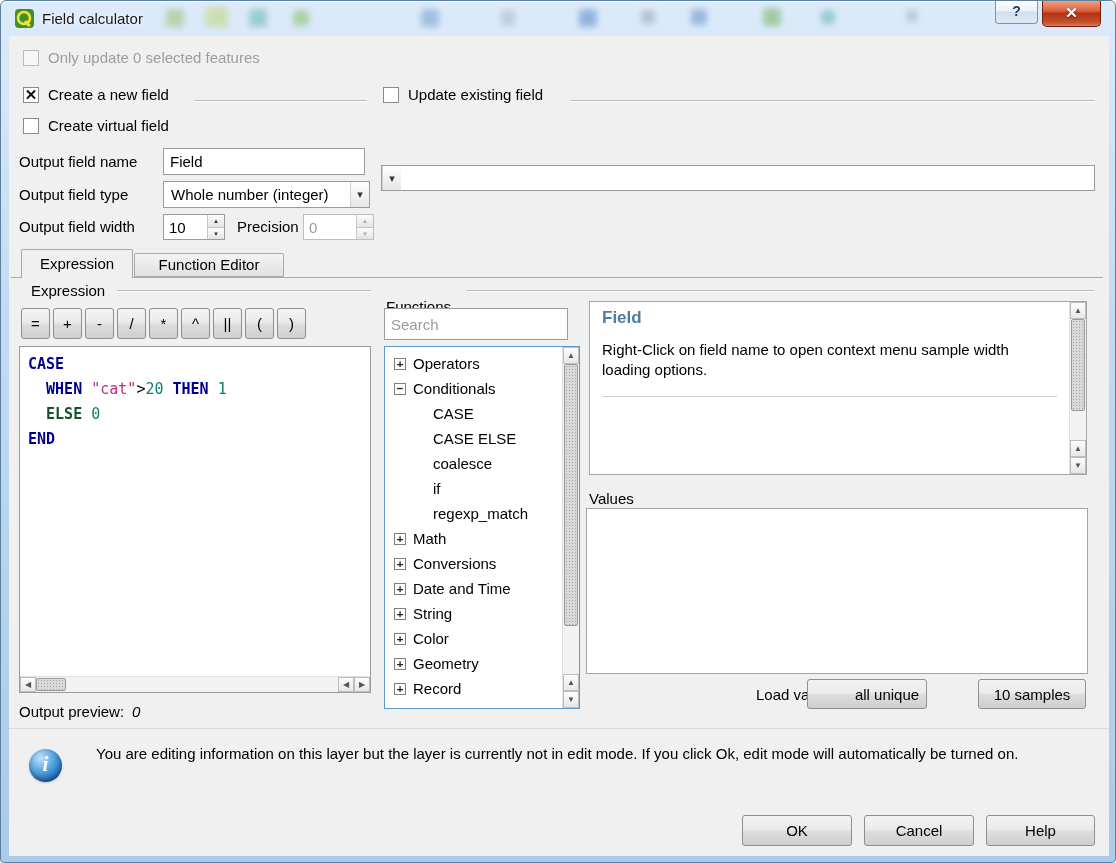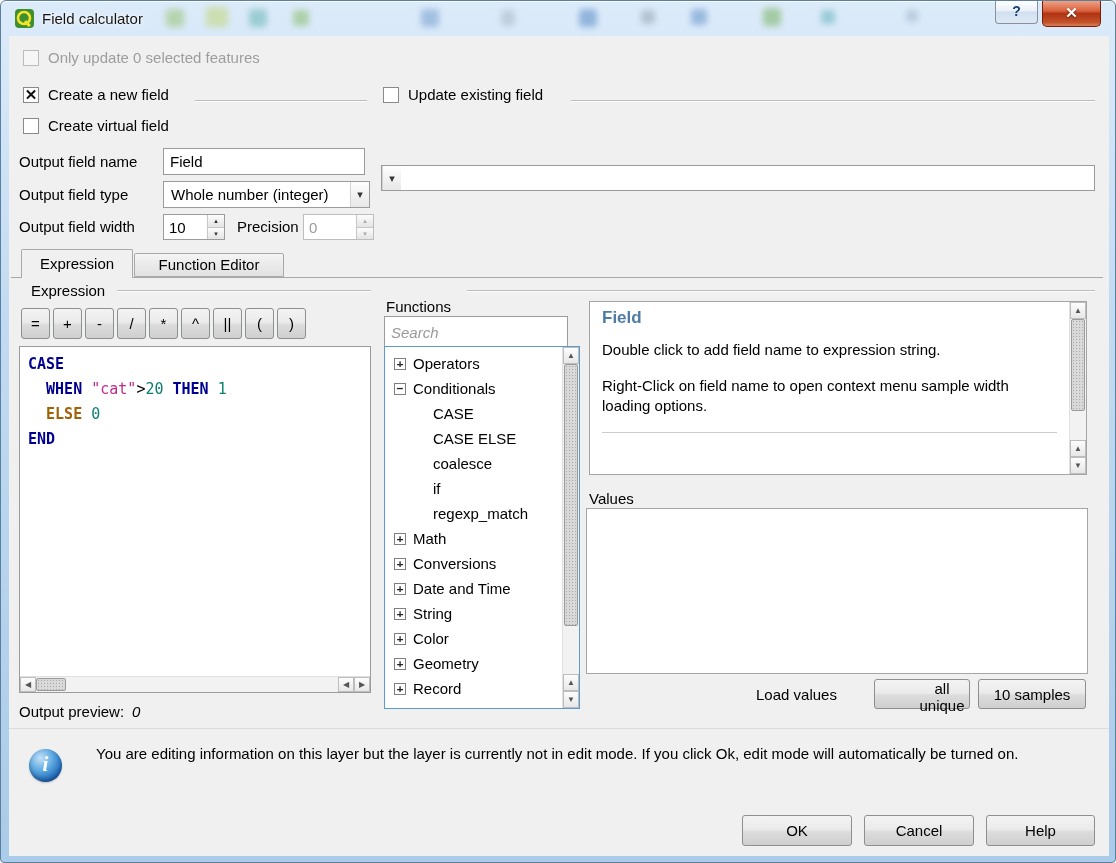--- a/index.html
+++ b/index.html
@@ -229,38 +229,38 @@
         <button class="op-btn">^</button>
         <button class="op-btn">||</button>
         <button class="op-btn">(</button>
         <button class="op-btn">)</button>
       </div>
 
     <div class="abs editor" style="left:10px;top:310px;width:352px;height:347px;">
       <div class="code-area">
           <div class="code-line"><span style="color: rgb(0, 0, 144); font-weight: bold;">CASE</span></div>
           <div class="code-line"><span style="color: rgb(0, 0, 0);">  </span><span style="color: rgb(0, 0, 144); font-weight: bold;">WHEN</span><span style="color: rgb(0, 0, 0);"> </span><span style="color: rgb(192, 42, 138);">"cat"</span><span style="color: rgb(0, 0, 0);">&gt;</span><span style="color: rgb(12, 127, 112);">20</span><span style="color: rgb(0, 0, 0);"> </span><span style="color: rgb(0, 0, 144); font-weight: bold;">THEN</span><span style="color: rgb(0, 0, 0);"> </span><span style="color: rgb(12, 127, 112);">1</span></div>
-          <div class="code-line"><span style="color: rgb(0, 0, 0);">  </span><span style="color: #a16207; font-weight: bold;">ELSE</span><span style="color: rgb(0, 0, 0);"> </span><span style="color: rgb(12, 127, 112);">0</span></div>
+          <div class="code-line"><span style="color: rgb(0, 0, 0);">  </span><span style="color: #14532d; font-weight: bold;">ELSE</span><span style="color: rgb(0, 0, 0);"> </span><span style="color: rgb(12, 127, 112);">0</span></div>
           <div class="code-line"><span style="color: rgb(0, 0, 144); font-weight: bold;">END</span></div>
         </div>
       <div class="hscroll">
         <span class="sbtn"><span>◀</span></span>
         <span class="sthumb" style="width:30px;"></span>
         <span class="strack"></span>
         <span class="sbtn"><span>◀</span></span>
         <span class="sbtn"><span>▶</span></span>
       </div>
     </div>
 
     <div class="abs" style="left:10px;top:667px;display:flex;gap:8px;">
       <span class="lbl">Output preview:</span>
       <span class="lbl preview-val">0</span>
     </div>
 
-    <input class="abs txt-input" style="left: 375px; top: 280px; width: 184px; height: 32px; font-style: italic;" placeholder="Search">
+    <input class="abs txt-input" style="left: 375px; top: 272px; width: 184px; height: 32px;" placeholder="Search">
 
     <div class="abs tree" style="left:375px;top:310px;width:196px;height:363px;">
       <div>
           <div class="tree-row">
             <span class="expander">+</span>
             <span class="tree-label">Operators</span>
           </div>
           <div class="tree-row">
             <span class="expander">−</span>
             <span class="tree-label">Conditionals</span>
@@ -318,38 +318,37 @@
         <span class="sthumb" style="height:262px;"></span>
         <span class="strack"></span>
         <span class="sbtn"><span>▲</span></span>
         <span class="sbtn"><span>▼</span></span>
       </div>
     </div>
 
     <div class="abs help-panel" style="left:580px;top:265px;width:498px;height:174px;">
       <div class="help-content">
         <div class="help-heading help-title" style="color: rgb(78, 124, 166);">Field</div>
-        <div class="help-para">Double click to add field name to expression string.</div>
         <div class="help-para">Right-Click on field name to open context menu sample width loading options.</div>
         <div class="help-sep"></div>
       </div>
       <div class="vscroll">
         <span class="sbtn"><span>▲</span></span>
         <span class="sthumb" style="height:92px;"></span>
         <span class="strack"></span>
         <span class="sbtn"><span>▲</span></span>
         <span class="sbtn"><span>▼</span></span>
       </div>
     </div>
 
     <div class="abs lbl" style="left:580px;top:454px;">Values</div>
     <div class="abs values-box" style="left:577px;top:472px;width:502px;height:166px;"></div>
 
     <div class="abs lbl" style="left:747px;top:650px;">Load values</div>
-    <button class="abs btn" style="left:865px;top:643px;width:96px;height:30px;padding-left:40px;">all unique</button>
+    <button class="abs btn" style="left:798px;top:643px;width:120px;height:30px;padding-left:40px;">all unique</button>
     <button class="abs btn" style="left:969px;top:643px;width:108px;height:30px;">10 samples</button>
 
     <div class="abs" style="left:0;top:692px;width:1100px;height:1px;background:#dcdcdc;"></div>
 
     <div class="abs info-icon" style="left:20px;top:713px;width:33px;height:33px;">
       <span>i</span>
     </div>
     <div class="abs lbl" style="left:87px;top:705px;width:985px;line-height:25px;">You are editing information on this layer but the layer is currently not in edit mode. If you click Ok, edit mode will automatically be turned on.</div>
 
     <button class="abs btn" style="left:733px;top:779px;width:110px;height:31px;">OK</button>

